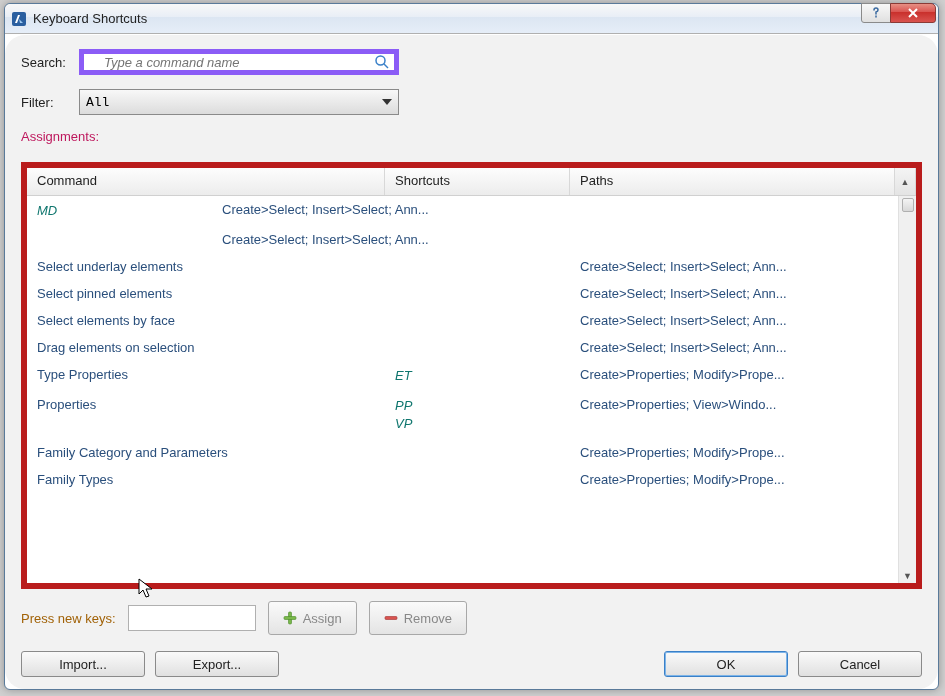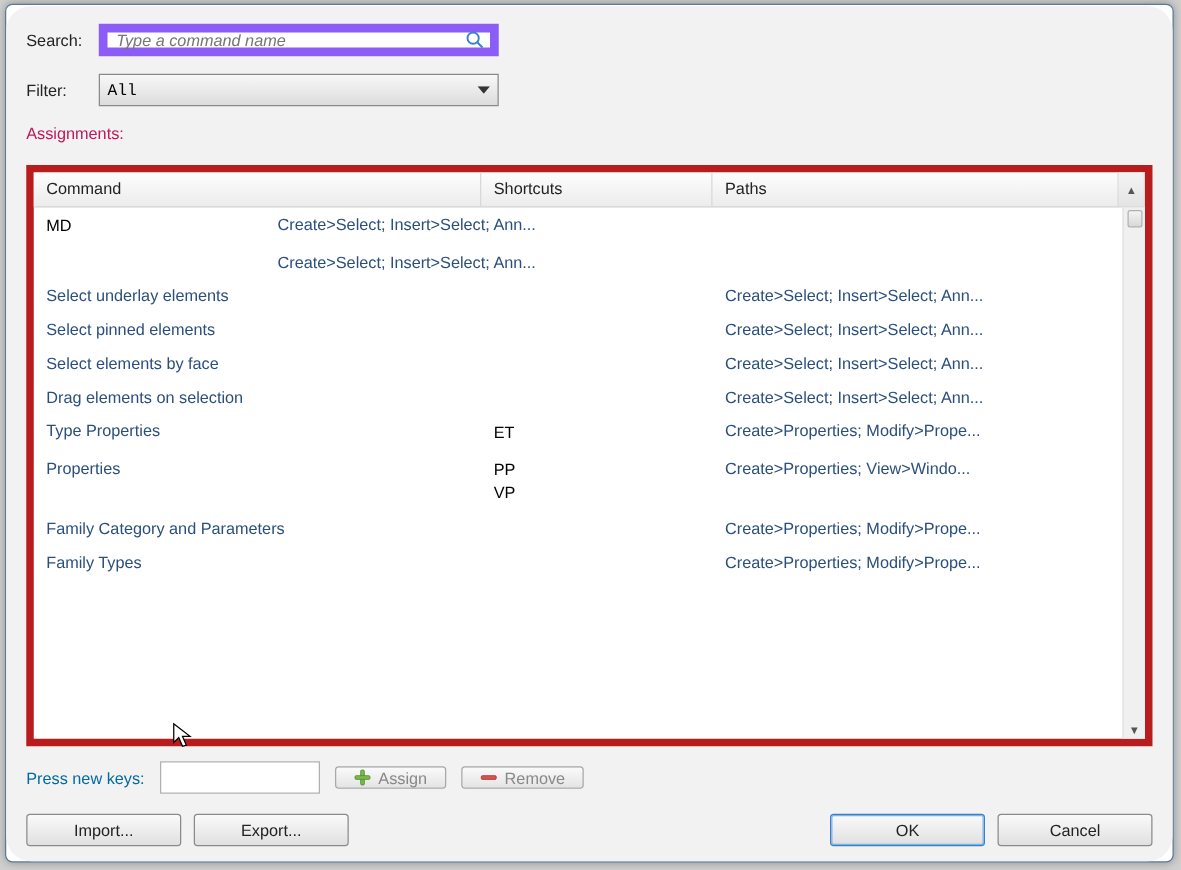--- a/index.html
+++ b/index.html
@@ -59,22 +59,22 @@
   .content {
     flex:1; padding: 14px 16px 12px 16px;
     background: #f2f2f2;
     border-top:1px solid #fff;
     display:flex; flex-direction:column;border-radius:20px;
   }
   .row { display:flex; align-items:center; margin-bottom:14px; }
   .row label { width: 58px; color:#222; }
   .searchbox {
     display:flex; align-items:center; width:320px;
-    border:7px solid #8b5cf6; background:#fff; height:26px;
-    padding:0 4px 0 7px;
+    border:5px solid #8b5cf6; background:#fff; height:26px;
+    padding:0 4px 0 20px;
   }
   .searchbox input { border:none; outline:none; flex:1; font-style:italic; color:#888; font-size:13px; background:transparent; }
   .searchbox .search-icon { width:16px; height:16px; color:#4a6; }
   .filter-select {
     width:320px; height:26px; border:1px solid #8a8a8a;
     background: linear-gradient(to bottom, #f8f8f8, #dcdcdc);
     display:flex; align-items:center; padding:0 6px; justify-content:space-between;font-family:Liberation Mono, monospace;
   }
   .assign-label { margin-bottom:18px; color:#be185d; }
   .grid-wrap {
@@ -87,53 +87,73 @@
   }
   .grid-head .col { padding:5px 10px; border-right:1px solid #d8d8d8; }
   .col-cmd { width: 358px; }
   .col-sc { width: 185px; }
   .col-pth { flex:1; }
   .col-scroll { width:18px; border-right:none; display:flex; align-items:center; justify-content:center; background:linear-gradient(to bottom,#f4f4f4,#e4e4e4); }
   .grid-body { flex:1; overflow:hidden; position:relative; }
   .grid-row { display:flex; padding:6px 0; color:#2a4f7c; font-size:13px; }
   .grid-row .cell { padding: 0 10px; }
   .cell-cmd { width:358px; }
-  .cell-sc { width:185px; color:#000000; }
+  .cell-sc { width:185px; color:#0f766e;font-style:italic; }
   .cell-pth { flex:1; color:#2a4f7c; white-space:nowrap; overflow:hidden; text-overflow:ellipsis; padding-right:28px; }
   .vscroll {
     position:absolute; right:0; top:0; bottom:0; width:18px;
     background:#f0f0f0; border-left:1px solid #e0e0e0;
     display:flex; flex-direction:column; align-items:center; justify-content:space-between;
   }
   .vscroll .thumb { position:absolute; top:2px; right:2px; width:12px; height:14px; background:linear-gradient(to bottom,#f4f4f4,#d8d8d8); border:1px solid #b0b0b0; border-radius:2px; }
   .vscroll .arrow-dn { position:absolute; bottom:2px; font-size:9px; color:#555; }
   .controls { display:flex; align-items:center; gap:12px; margin-bottom:16px; }
-  .controls label { color:#0369a1; }
+  .controls label { color:#a16207; }
   .keybox { width:128px; height:26px; border:1px solid #b0b0b0; background:#fff; }
   .btn {
-    height:18px; border:1px solid #a8a8a8; background:linear-gradient(to bottom,#fafafa,#e4e4e4);
+    height:34px; border:1px solid #a8a8a8; background:linear-gradient(to bottom,#fafafa,#e4e4e4);
     border-radius:3px; display:flex; align-items:center; justify-content:center; gap:6px;
     padding:0 14px; color:#888; font-size:13px; cursor:default;
   }
   .btn .ico { width:14px; height:14px; }
   .footer { display:flex; gap:10px; }
   .footer .spacer { flex:1; }
   .fbtn {
     width:124px; height:26px; border:1px solid #8a8a8a; border-radius:3px;
     background:linear-gradient(to bottom,#fafafa,#e0e0e0);
     display:flex; align-items:center; justify-content:center; color:#222; font-size:13px;
   }
   .fbtn.primary { border:1px solid #3a80c8; box-shadow:inset 0 0 0 1px #7db4e8; }
   .cursor { position:absolute; left:138px; top:578px; pointer-events:none; }
   .sc-lines div { line-height:18px; }
 </style>
 </head>
 <body>
 
 <div class="dialog">
+  <div class="titlebar">
+    <svg class="app-icon" viewBox="0 0 16 16">
+      <rect x="1" y="1" width="14" height="14" rx="2" fill="#2a5fa0"></rect>
+      <path d="M4 12 L7 4 L9 4 L6 12 Z" fill="#fff"></path>
+      <path d="M8 8 L12 12 L9 12 Z" fill="#9cc9f0"></path>
+    </svg>
+    <span class="title">Keyboard Shortcuts</span>
+    <div class="winbtns">
+      <div class="winbtn help">
+        <svg width="12" height="12" viewBox="0 0 12 12">
+          <path d="M4 3 Q4 1 6 1 Q8 1 8 3 Q8 4.5 6 5 L6 7 M6 9 L6 10" stroke="#3a6aa0" stroke-width="1.5" fill="none" stroke-linecap="round"></path>
+        </svg>
+      </div>
+      <div class="winbtn close">
+        <svg width="12" height="10" viewBox="0 0 12 10">
+          <path d="M2 1 L10 9 M10 1 L2 9" stroke="#fff" stroke-width="2"></path>
+        </svg>
+      </div>
+    </div>
+  </div>
   <div class="content">
 
     <div class="row">
       <label>Search:</label>
       <div class="searchbox">
         <input type="text" placeholder="Type a command name" style="">
         <svg class="search-icon" viewBox="0 0 16 16">
           <circle cx="6.5" cy="6.5" r="4.5" stroke="#3a80c8" stroke-width="1.5" fill="none"></circle>
           <line x1="10" y1="10" x2="14" y2="14" stroke="#3a80c8" stroke-width="1.5"></line>
         </svg>

